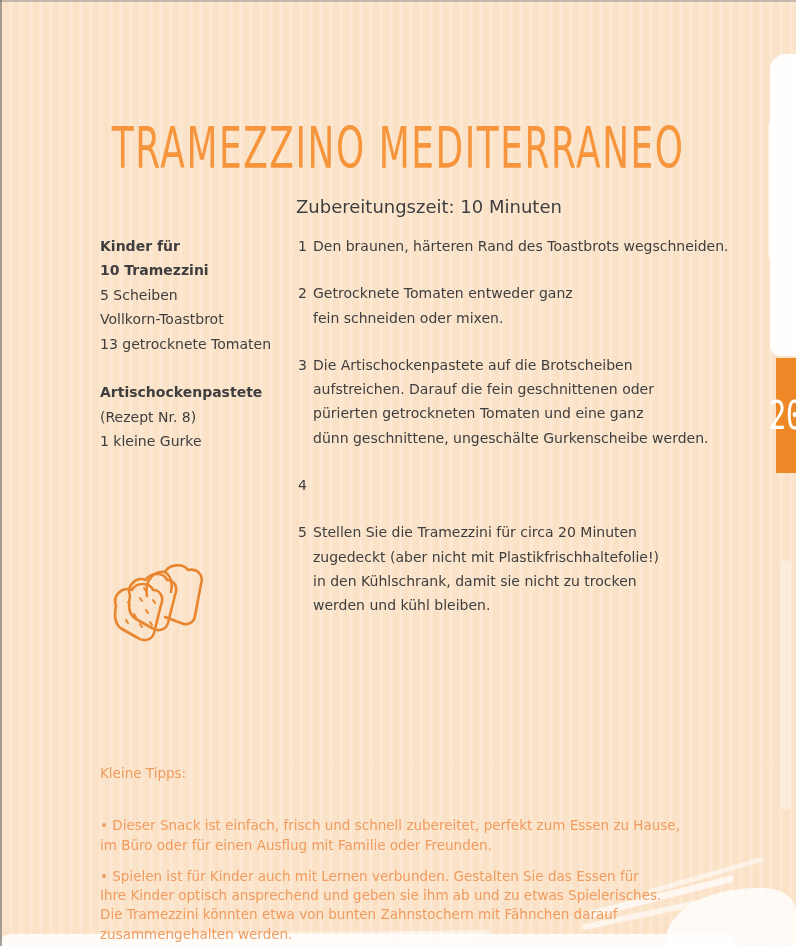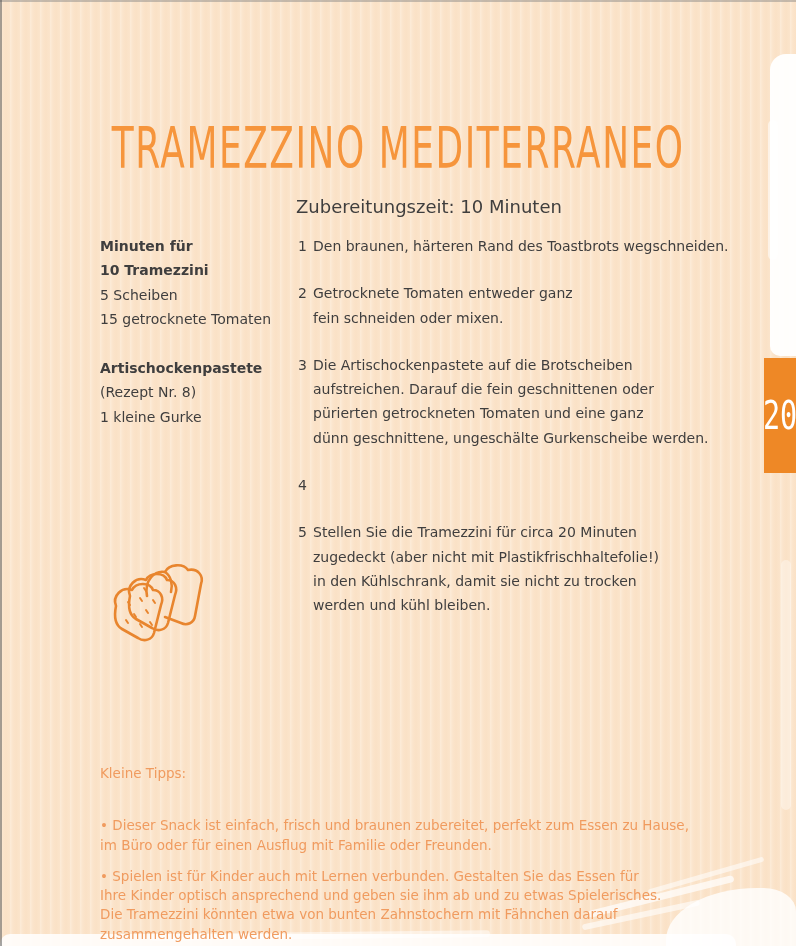--- a/index.html
+++ b/index.html
@@ -48,21 +48,21 @@
   .ing-block2{margin-top:24.4px;}
 
   .steps{position:absolute;left:298px;top:234px;width:470px;font-size:14px;color:#3f3e3e;}
   .step{display:flex;margin-bottom:23px;line-height:24.3px;}
   .step-num{flex:0 0 15px;width:15px;}
   .step-text{white-space:pre-line;}
   .step-text b{font-weight:normal;}
 
   .bread{position:absolute;left:103px;top:560px;width:112px;height:94px;}
 
-  .tab{position:absolute;right:0;top:358px;width:32px;height:115px;background:#ee8826;
+  .tab{position:absolute;right:0;top:358px;width:20px;height:115px;background:#ee8826;
     color:#fff;display:flex;align-items:center;justify-content:center;
     font-family:"DejaVu Sans Mono", monospace;font-size:30px;}
   .tab span{display:inline-block;transform:scale(.95,1.3);}
 
   .tips{position:absolute;left:100px;top:736px;width:660px;
     color:#f09b5f;font-size:13.5px;line-height:19.3px;margin-top:28px;}
   .tips-heading{margin-bottom:33px;}
   .tip{white-space:pre-line;margin-bottom:12px;}
 </style>
 </head>
@@ -81,24 +81,25 @@
 <div class="brush edge-top"></div>
 <div class="brush edge-left"></div>
 
 <div class="title">
   <span>TRAMEZZINO MEDITERRANEO</span>
 </div>
 
 <div class="preptime">Zubereitungszeit: 10 Minuten</div>
 
 <div class="ingredients">
-  <div class="bold">Minuten für</div>
+  <div class="bold">Kinder für</div>
   <div class="bold">10 Tramezzini</div>
   <div>5 Scheiben</div>
-  <div>15 getrocknete Tomaten</div>
+  <div>Vollkorn-Toastbrot</div>
+  <div>13 getrocknete Tomaten</div>
   <div class="ing-block2">
     <div class="bold">Artischockenpastete</div>
     <div>(Rezept Nr. 8)</div>
     <div>1 kleine Gurke</div>
   </div>
 </div>
 
 <div class="steps">
   <div class="step">
     <div class="step-num">1</div>
@@ -147,20 +148,20 @@
     </g>
   </g>
 </svg>
 
 <div class="tab">
   <span>20</span>
 </div>
 
 <div class="tips">
   <div class="tips-heading">Kleine Tipps:</div>
-  <div class="tip">• Dieser Snack ist einfach, frisch und braunen zubereitet, perfekt zum Essen zu Hause,
+  <div class="tip">• Dieser Snack ist einfach, frisch und schnell zubereitet, perfekt zum Essen zu Hause,
 im Büro oder für einen Ausflug mit Familie oder Freunden.</div>
   <div class="tip">• Spielen ist für Kinder auch mit Lernen verbunden. Gestalten Sie das Essen für
 Ihre Kinder optisch ansprechend und geben sie ihm ab und zu etwas Spielerisches.
 Die Tramezzini könnten etwa von bunten Zahnstochern mit Fähnchen darauf
 zusammengehalten werden.
 Fragen Sie die Kinder auch nach eigenen kreativen Ideen.</div>
 </div>
 
 </body></html>

